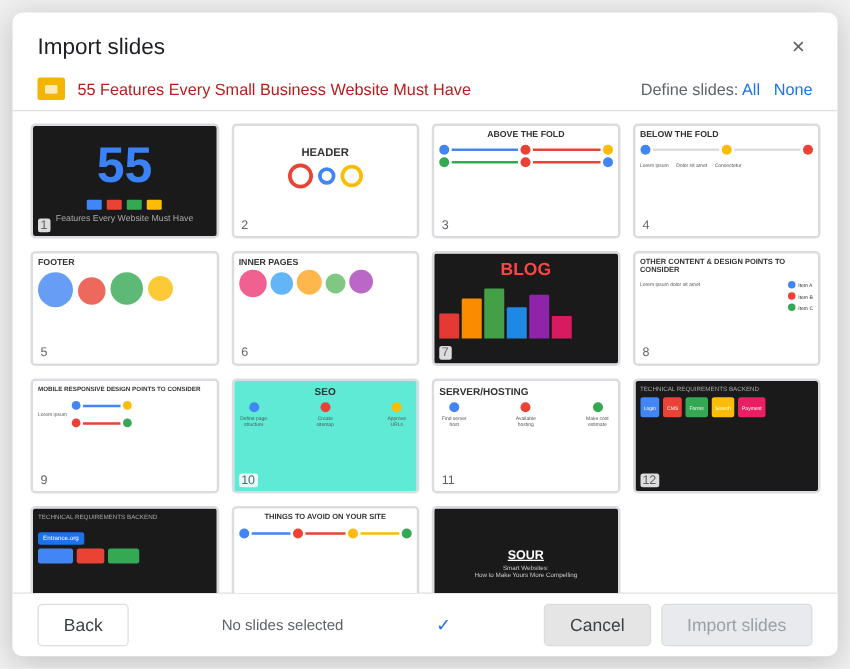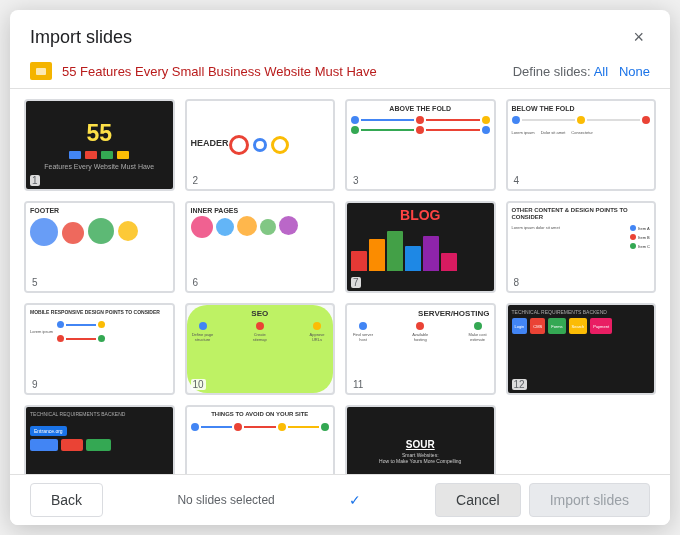--- a/index.html
+++ b/index.html
@@ -106,52 +106,52 @@
       z-index: 2;
     }
     .slide-img {
       width: 100%;
       height: 88px;
       display: block;
       overflow: hidden;
     }
     
     .s1 { background: #1a1a1a; display: flex; flex-direction: column; align-items: center; justify-content: center; }
-    .s1-num { color: #fde047; font-size: 23px; font-weight: bold; }
+    .s1-num { color: #3b82f6; font-size: 40px; font-weight: bold; }
     .s1-icons { display: flex; gap: 4px; margin-top: 4px; }
     .s1-icon { width: 12px; height: 8px; border-radius: 1px; }
     .s1-text { color: #aaa; font-size: 7px; margin-top: 4px; }
-    .s2 { background: #fff; display: flex; flex-direction: row; align-items: center; padding: 16px 4px; }
+    .s2 { background: #fff; display: flex; flex-direction: column; align-items: center; padding: 16px 4px; }
     .s2-header { font-size: 9px; font-weight: bold; color: #333; margin-bottom: 4px; }
     .gears { display: flex; gap: 4px; align-items: center; }
     .gear { width: 18px; height: 18px; border-radius: 50%; border: 3px solid; display: flex; align-items: center; justify-content: center; }
     .s3 { background: #fff; padding: 4px; }
     .s3-title { font-size: 7px; font-weight: bold; color: #333; text-align: center; margin-bottom: 4px; }
     .timeline-row { display: flex; align-items: center; gap: 2px; margin: 2px 0; }
     .tl-dot { width: 8px; height: 8px; border-radius: 50%; flex-shrink: 0; }
     .tl-line { flex: 1; height: 2px; }
     .s4 { background: #fff; padding: 4px; }
     .s5 { background: #fff; padding: 4px; }
     .s6 { background: #fff; padding: 4px; }
     .s7 { background: #1a1a1a; padding: 4px; }
     .blog-title { color: #ff4444; font-size: 14px; font-weight: bold; text-align: center; }
     .bar-row { display: flex; gap: 2px; margin-top: 8px; align-items: flex-end; }
     .bar { width: 16px; border-radius: 1px 1px 0 0; }
     .s8 { background: #fff; padding: 4px; }
     .s8-title { font-size: 6px; font-weight: bold; color: #333; line-height: 1.2; margin-bottom: 4px; }
     .s9 { background: #fff; padding: 4px; }
     .s9-title { font-size: 5px; font-weight: bold; color: #333; margin-bottom: 2px; }
-    .s10 { background: #bef264; padding: 4px; border-radius: 20px; }
+    .s10 { background: #5eead4; padding: 4px; }
     .s10-title { font-size: 8px; font-weight: bold; color: #333; text-align: center; margin-bottom: 4px; }
     .steps-row { display: flex; justify-content: space-between; align-items: flex-start; }
     .step-item { display: flex; flex-direction: column; align-items: center; gap: 2px; }
     .step-dot { width: 8px; height: 8px; border-radius: 50%; }
     .step-text { font-size: 4px; color: #555; text-align: center; max-width: 24px; }
     .s11 { background: #fff; padding: 4px; }
-    .s11-title { font-size: 8px; font-weight: bold; color: #333; text-align: right; margin-bottom: 4px; }
+    .s11-title { font-size: 8px; font-weight: bold; color: #333; text-align: left; margin-bottom: 4px; }
     .s12 { background: #1a1a1a; padding: 4px; }
     .s12-title { font-size: 5px; color: #aaa; margin-bottom: 3px; }
     .s12-items { display: flex; gap: 3px; flex-wrap: wrap; }
     .s12-box { height: 16px; border-radius: 2px; padding: 0 3px; font-size: 4px; color: #fff; display: flex; align-items: center; }
     .s13 { background: #1a1a1a; padding: 4px; }
     .s14 { background: #fff; padding: 4px; }
     .s14-title { font-size: 6px; font-weight: bold; color: #333; text-align: center; margin-bottom: 4px; }
     .s15 { background: #1a1a1a; padding: 4px; display: flex; flex-direction: column; align-items: center; justify-content: center; }
     .sour-title { color: #fff; font-size: 10px; font-weight: bold; text-decoration: underline; }
     .sour-sub { color: #ccc; font-size: 5px; text-align: center; margin-top: 2px; }

